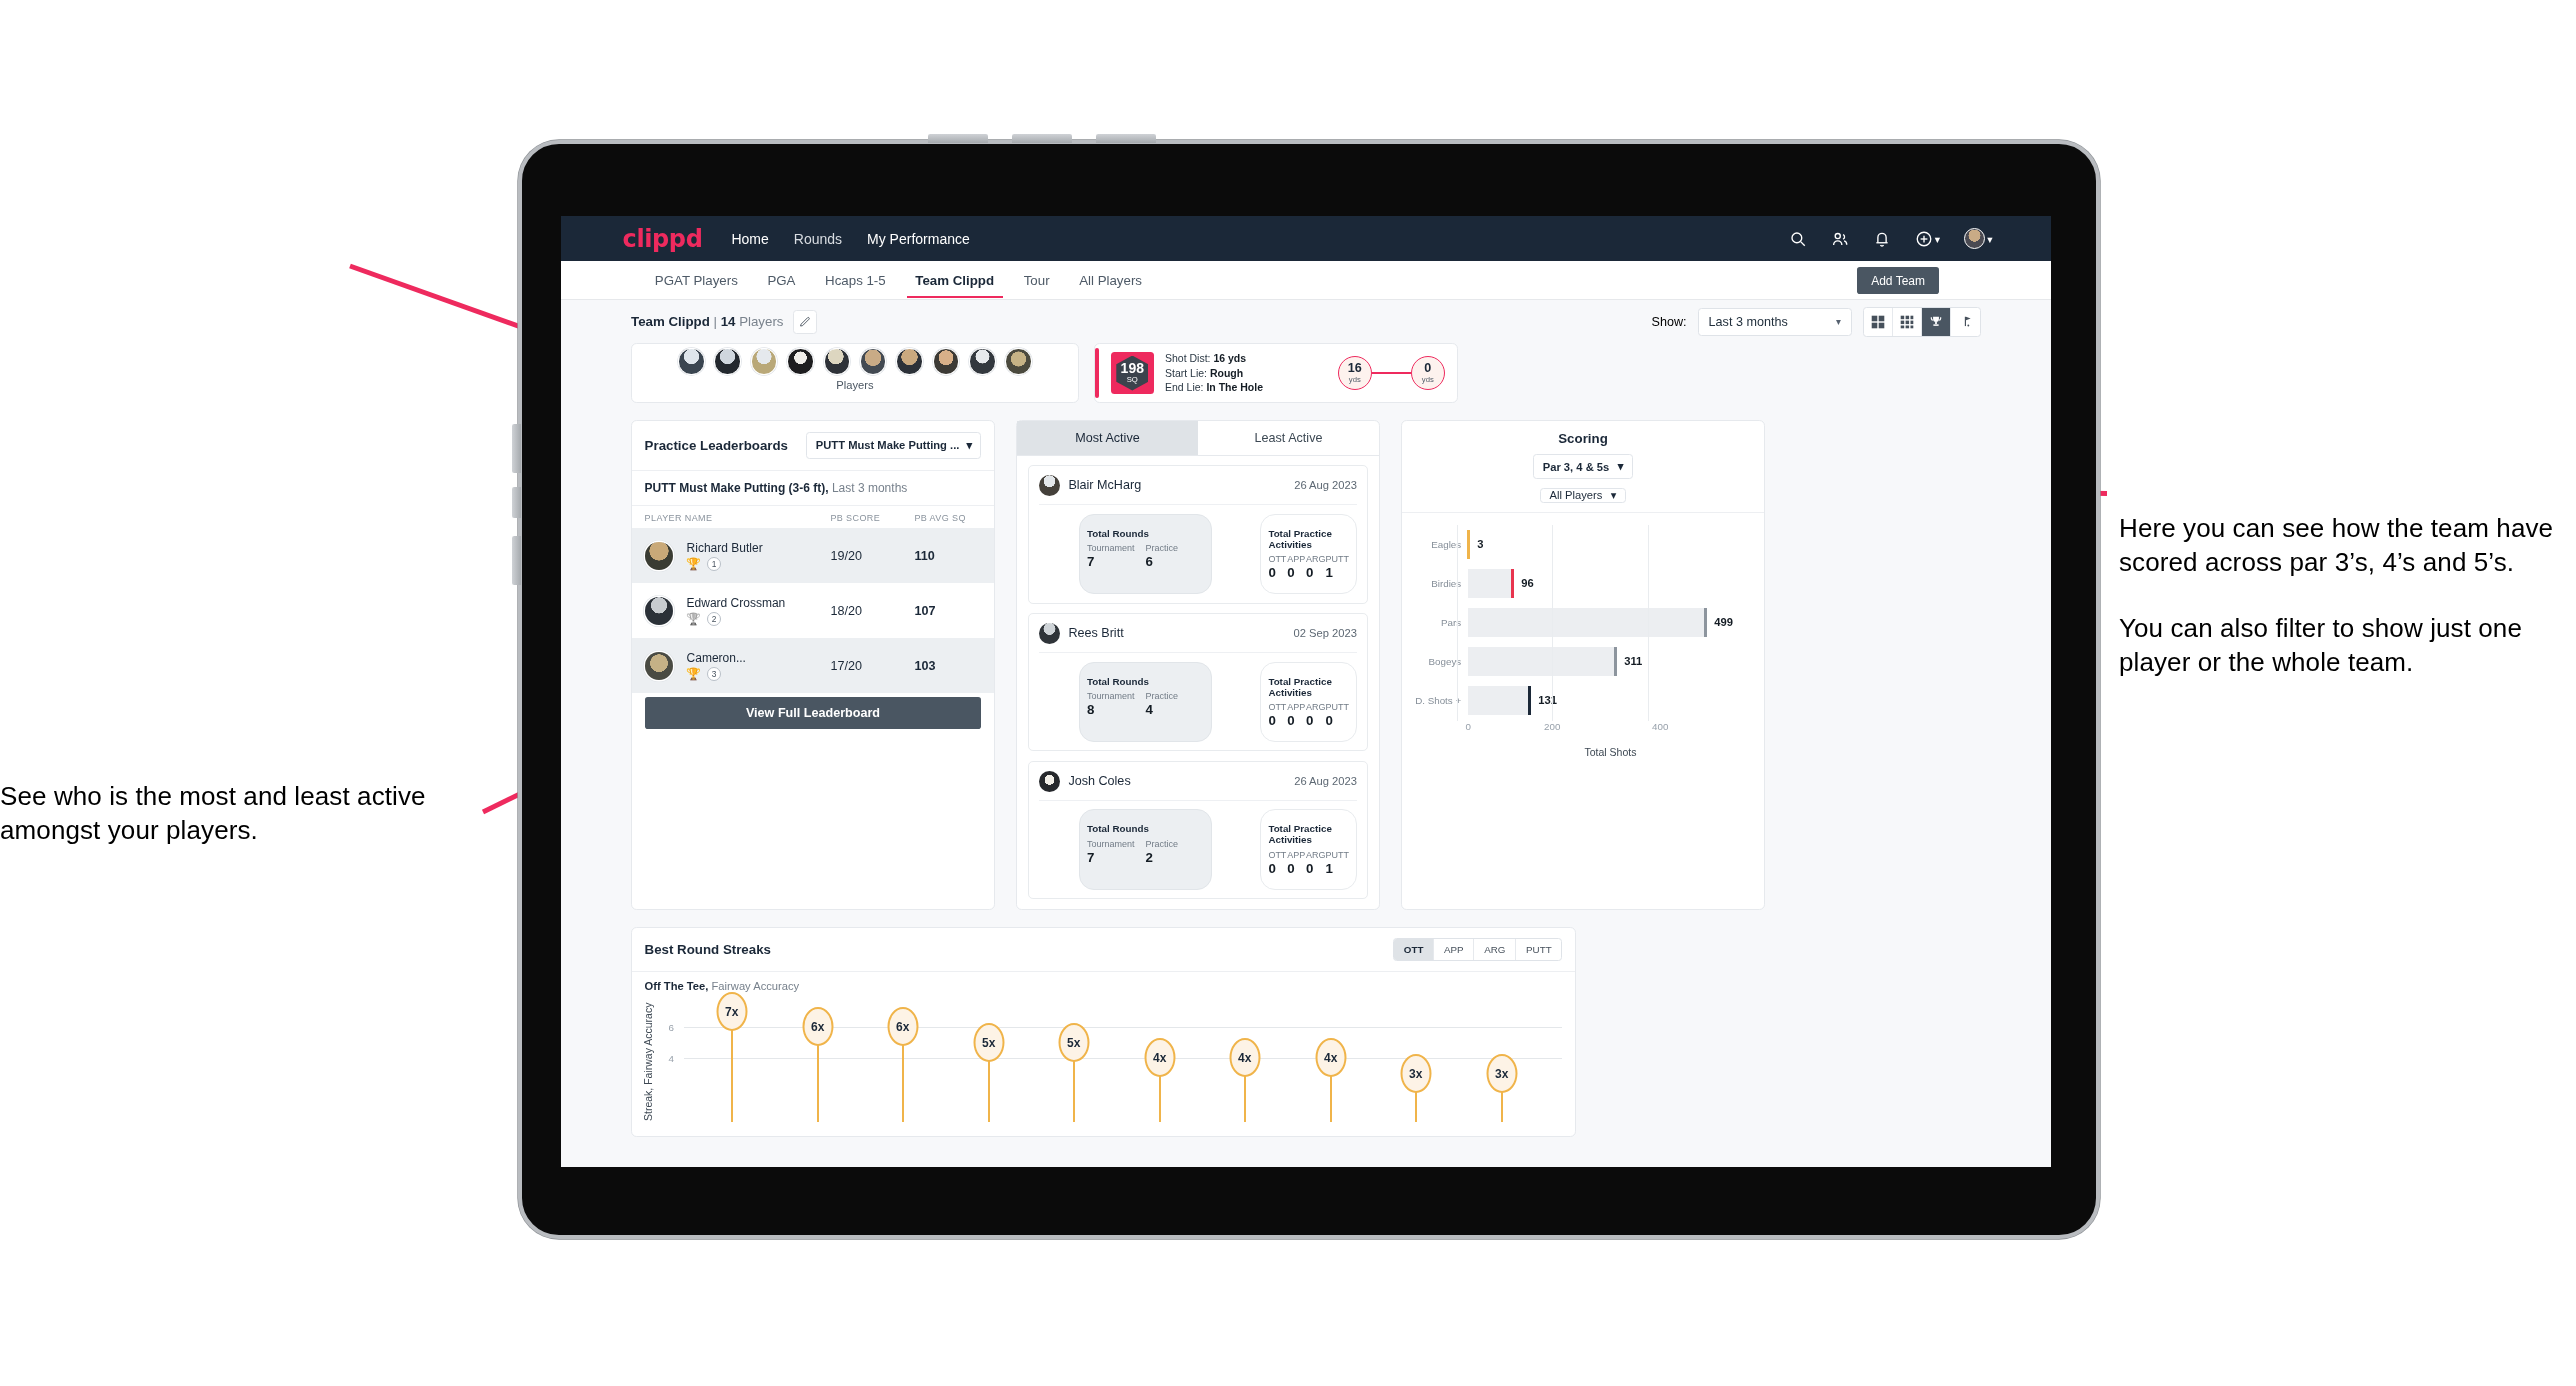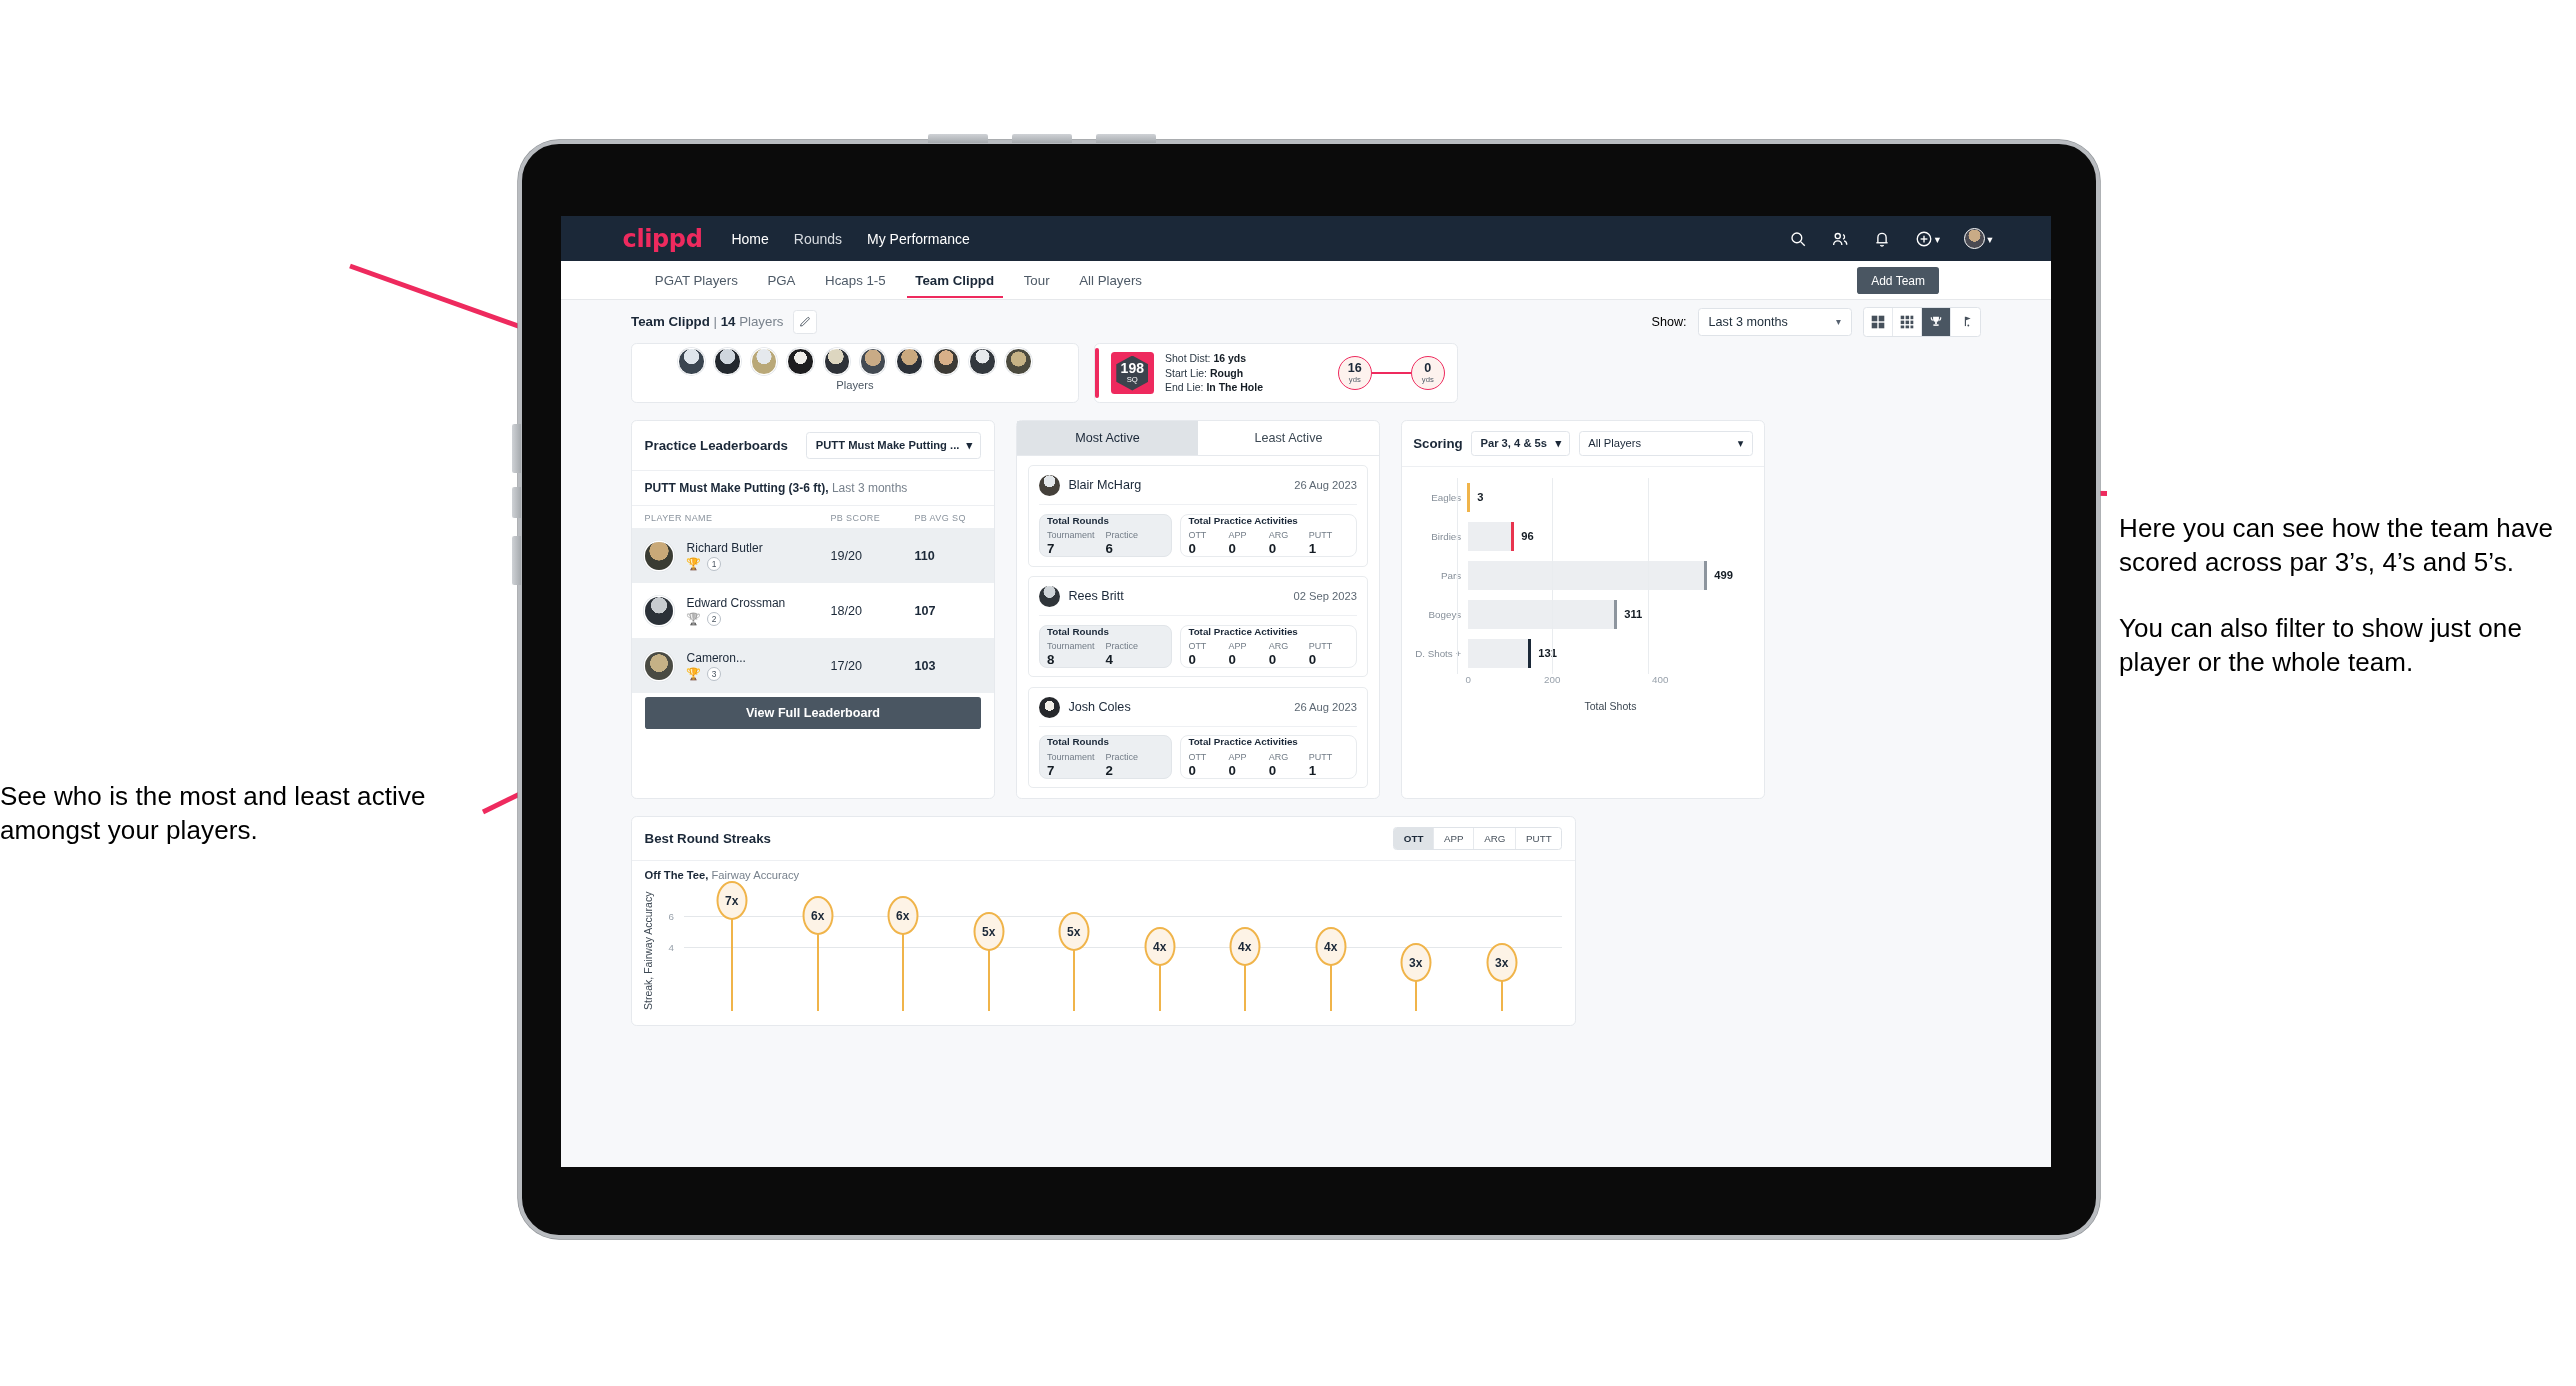--- a/index.html
+++ b/index.html
@@ -194,31 +194,31 @@
   .act-card { width: 364px; padding: 0; }
   .act-tabs { display:flex; border-bottom:0.7px solid #e6e9ed; }
   .act-tab { flex:1; text-align:center; padding: 9.8px 0; font-size:12.6px; color:#3c4853; }
   .act-tab.on { background:#dfe3e7; color:#1b2838; }
   .act-item { margin: 9.8px 11.2px; border:0.7px solid #e8ebee; border-radius:4.9px; padding: 8.4px 9.8px; }
   .act-top { display:flex; align-items:center; }
   .act-av { width:21px;height:21px;border-radius:50%; }
   .act-name { margin-left:8.4px; font-size:12.6px; color:#1b2838; }
   .act-date { margin-left:auto; font-size:11.2px; color:#5d6873; }
   .act-grid { display:flex; gap: 8.4px; margin-top: 8.4px; border-top:0.7px solid #eef0f3; padding-top: 8.4px; }
-  .box { border:0.7px solid #e8ebee; border-radius:8px; padding: 0 7px; }
+  .box { border:0.7px solid #e8ebee; border-radius:15px; padding: 13px 7px; margin-left: 40px; }
   .box.g { background:#eceff2; border-color:#e1e5e9; width: 133px; }
   .box.w { background:#fff; flex:1; }
   .box-t { font-size:9.8px; font-weight:700; color:#1b2838; }
   .box-cols { display:flex; margin-top:4.2px; }
   .bc { flex:1; }
   .bc .k { font-size:9px; color:#727c87; }
   .bc .v { font-size:13.3px; font-weight:700; color:#141c24; margin-top:1.4px; }
 
   .sc-card { width: 364px; }
-  .sc-head { display:flex; align-items:center; gap: 8.4px; padding: 9.8px 11.2px; }
+  .sc-head { display:flex; align-items:center; gap: 8.4px; padding: 9.8px 11.2px; flex-direction: column; }
   .sc-title { font-size:13.3px; font-weight:700; color:#1b2838; }
   .sc-sel { border:0.7px solid #e1e5ea; border-radius:3.5px; height:25px; display:flex; align-items:center; padding: 0 8.4px; gap:8.4px; font-size:11.2px; font-weight:700; color:#1b2838; }
   .sc-sel.wide { flex:1; font-weight:400; }
   .sc-body { border-top:0.7px solid #edeff2; padding: 11.2px 11.2px 7px; }
   .sc-rows { display:flex; flex-direction:column; }
   .sc-row { display:flex; align-items:center; height: 39px; }
   .sc-lab { width: 55px; text-align:right; padding-right:7px; font-size:9.8px; color:#868f99; }
   .sc-track { flex:1; position:relative; height:100%; display:flex; align-items:center; }
   .sc-bar { height: 29px; background:#eceef1; position:relative; }
   .sc-cap { position:absolute; right:0; top:0; bottom:0; width:3.5px; }

